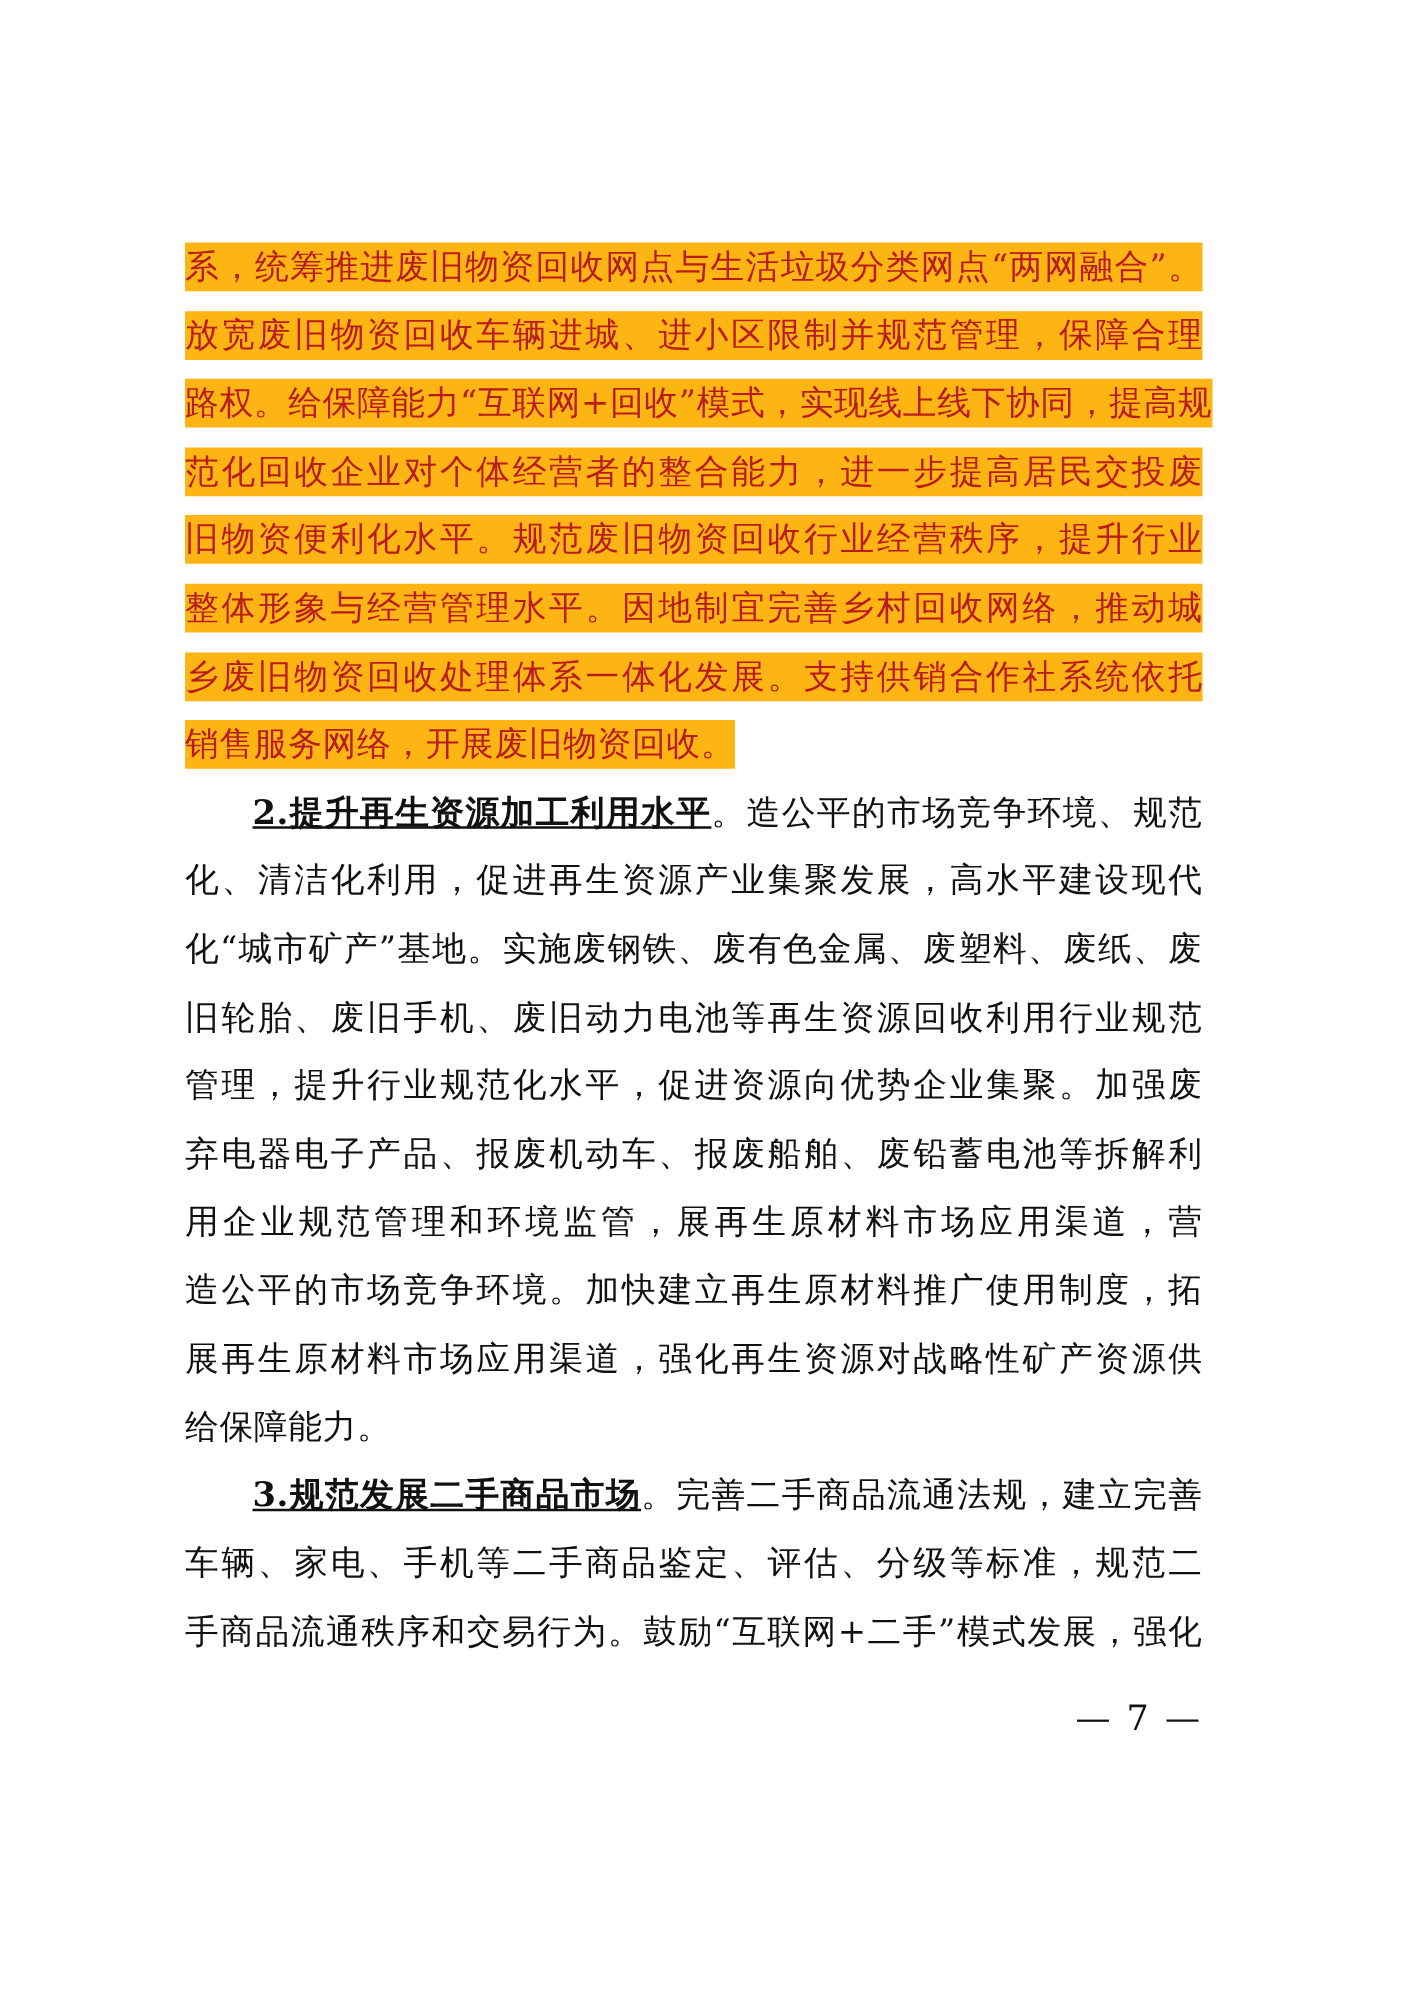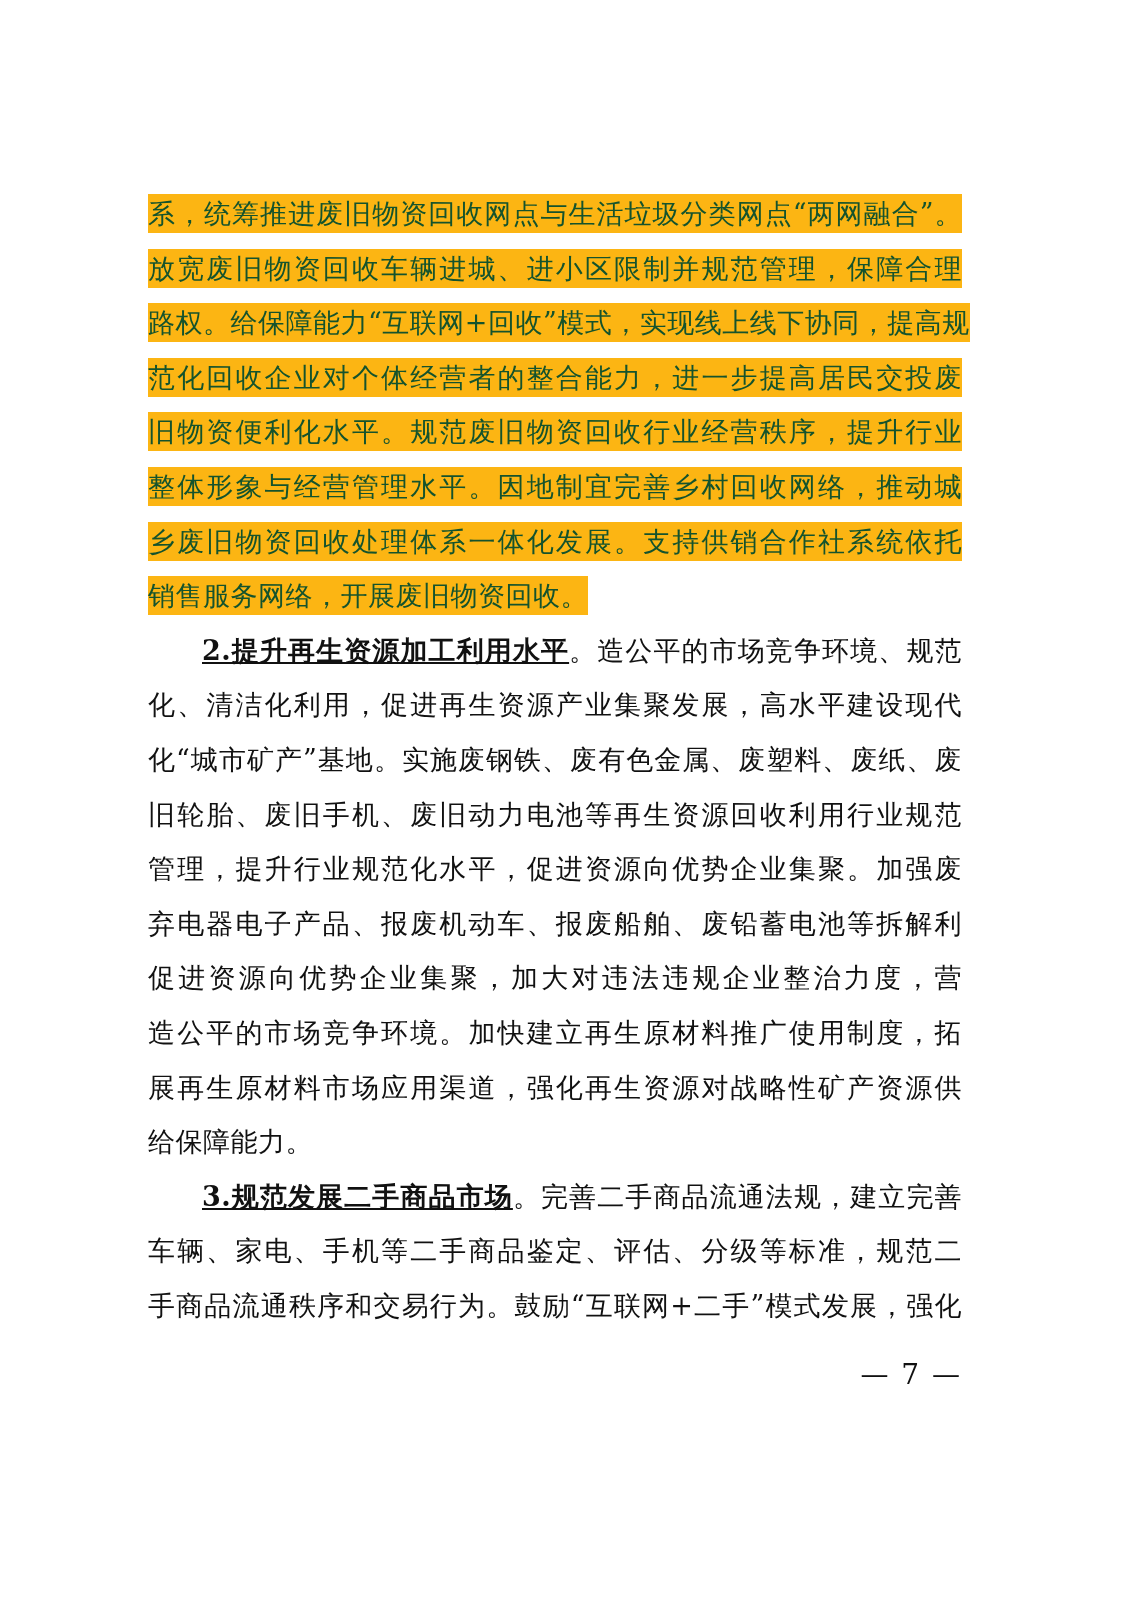--- a/index.html
+++ b/index.html
@@ -36,21 +36,21 @@
     letter-spacing: 0.5px;
   }
   .line.short {
     text-align-last: left;
   }
   .line.indent {
     text-indent: 2em;
   }
   mark.hl {
     background: #fcb513;
-    color: #14532d;
+    color: #b91c1c;
     padding: 4px 0;
   }
   .b {
     font-weight: 700;
     text-decoration: underline;
   }
   .page-number {
     width: 814px;
     margin-top: 22px;
     font-size: 28px;
@@ -75,21 +75,21 @@
     <div class="line short"><mark class="hl">销售服务网络，开展废旧物资回收。</mark></div>
   </div>
 
   <div>
     <div class="line indent"><span class="b">2.提升再生资源加工利用水平</span><span>。造公平的市场竞争环境、规范</span></div>
     <div class="line"><span>化、清洁化利用，促进再生资源产业集聚发展，高水平建设现代</span></div>
     <div class="line"><span>化“城市矿产”基地。实施废钢铁、废有色金属、废塑料、废纸、废</span></div>
     <div class="line"><span>旧轮胎、废旧手机、废旧动力电池等再生资源回收利用行业规范</span></div>
     <div class="line"><span>管理，提升行业规范化水平，促进资源向优势企业集聚。加强废</span></div>
     <div class="line"><span>弃电器电子产品、报废机动车、报废船舶、废铅蓄电池等拆解利</span></div>
-    <div class="line"><span>促进资源向优势企业集聚，加大对违法违规企业整治力度，营</span></div>
+    <div class="line"><span>用企业规范管理和环境监管，展再生原材料市场应用渠道，营</span></div>
     <div class="line"><span>造公平的市场竞争环境。加快建立再生原材料推广使用制度，拓</span></div>
     <div class="line"><span>展再生原材料市场应用渠道，强化再生资源对战略性矿产资源供</span></div>
     <div class="line short"><span>给保障能力。</span></div>
   </div>
 
   <div>
     <div class="line indent"><span class="b">3.规范发展二手商品市场</span><span>。完善二手商品流通法规，建立完善</span></div>
     <div class="line"><span>车辆、家电、手机等二手商品鉴定、评估、分级等标准，规范二</span></div>
     <div class="line"><span>手商品流通秩序和交易行为。鼓励“互联网+二手”模式发展，强化</span></div>
   </div>

